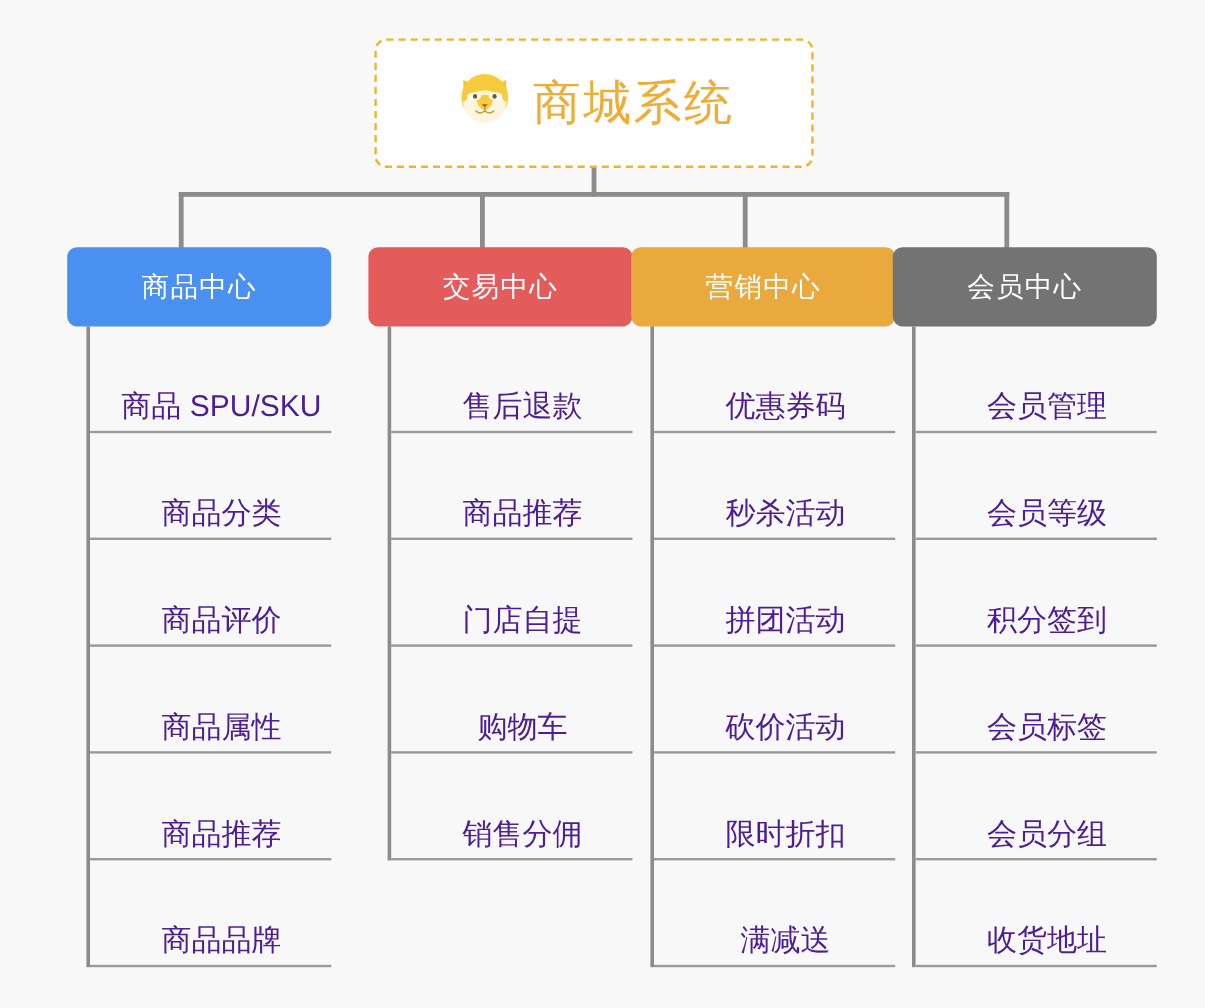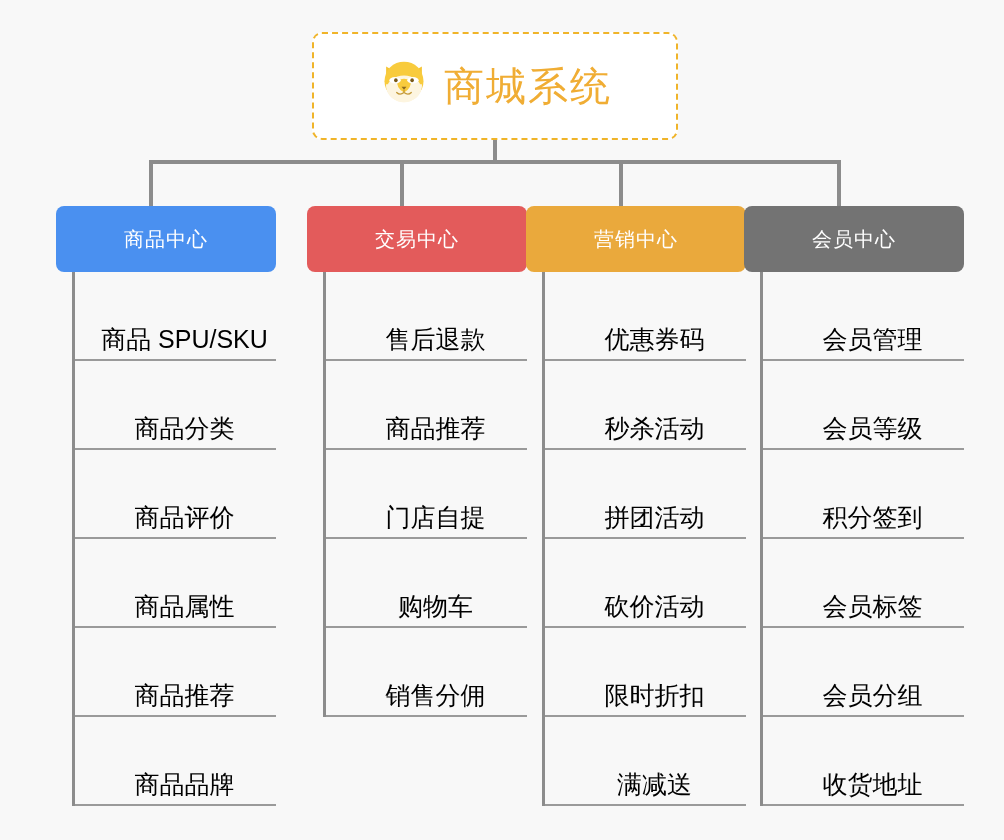--- a/index.html
+++ b/index.html
@@ -78,21 +78,21 @@
     top: 206px;
     width: 220px;
   }
   .col-header {
     height: 66px;
     border-radius: 8px;
     display: flex;
     align-items: center;
     justify-content: center;
     color: #ffffff;
-    font-size: 20px;
+    font-size: 23px;
     letter-spacing: 1px;
     box-sizing: border-box;
   }
   .col-body {
     position: relative;
     margin-left: 16px;
     border-left: 3px solid #8c8c8c;
     padding-top: 0px;
   }
   .leaf-item {
@@ -100,21 +100,21 @@
     height: 89px;
     box-sizing: border-box;
     border-bottom: 2px solid #9a9a9a;
     display: flex;
     align-items: flex-end;
     justify-content: center;
     padding-bottom: 6px;
   }
   .leaf-label {
     font-size: 25px;
-    color: #000000;
+    color: #4c1d95;
     line-height: 1.1;
     white-space: nowrap;
     padding-left: 18px;
   }
 </style>
 </head>
 <body>
 
 <div id="canvas">
 

